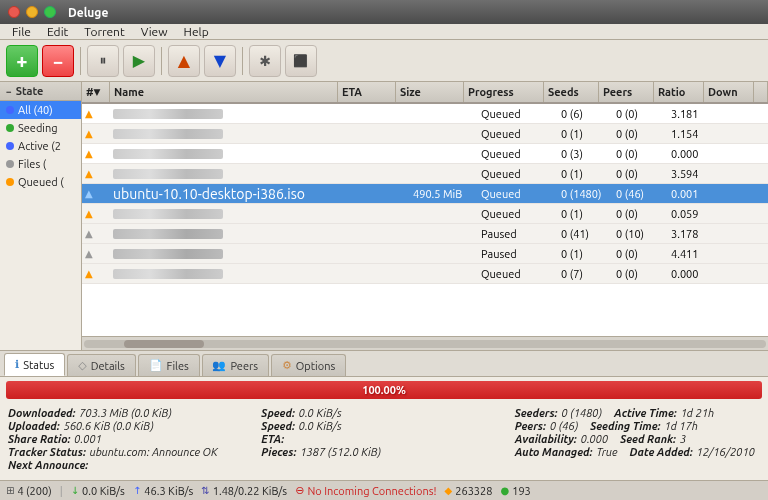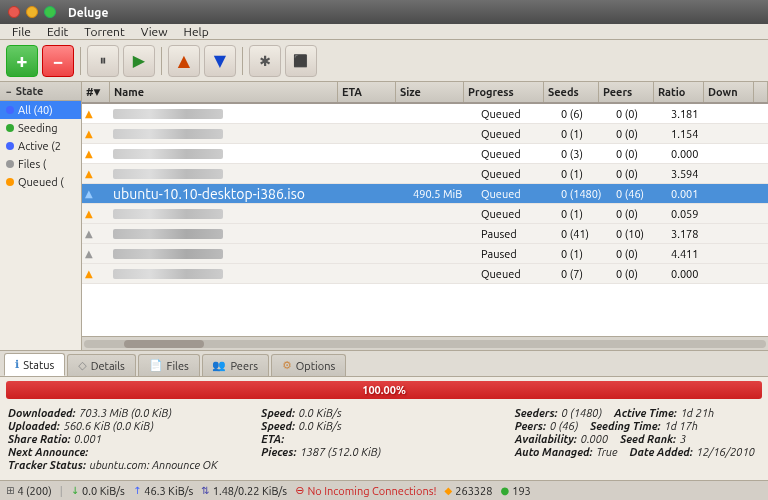--- a/index.html
+++ b/index.html
@@ -594,26 +594,26 @@
       </div>
       <div class="det-row">
         <span class="det-label">Uploaded:</span>
         <span class="det-value">560.6 KiB (0.0 KiB)</span>
       </div>
       <div class="det-row">
         <span class="det-label">Share Ratio:</span>
         <span class="det-value">0.001</span>
       </div>
       <div class="det-row">
+        <span class="det-label">Tracker Status:</span>
+        <span class="det-value">ubuntu.com: Announce OK</span>
+      </div>
+      <div class="det-row">
         <span class="det-label">Next Announce:</span>
         <span class="det-value"></span>
-      </div>
-      <div class="det-row">
-        <span class="det-label">Tracker Status:</span>
-        <span class="det-value">ubuntu.com: Announce OK</span>
       </div>
     </div>
 
     <div class="det-group">
       <div class="det-row">
         <span class="det-label">Speed:</span>
         <span class="det-value">0.0 KiB/s</span>
       </div>
       <div class="det-row">
         <span class="det-label">Speed:</span>

